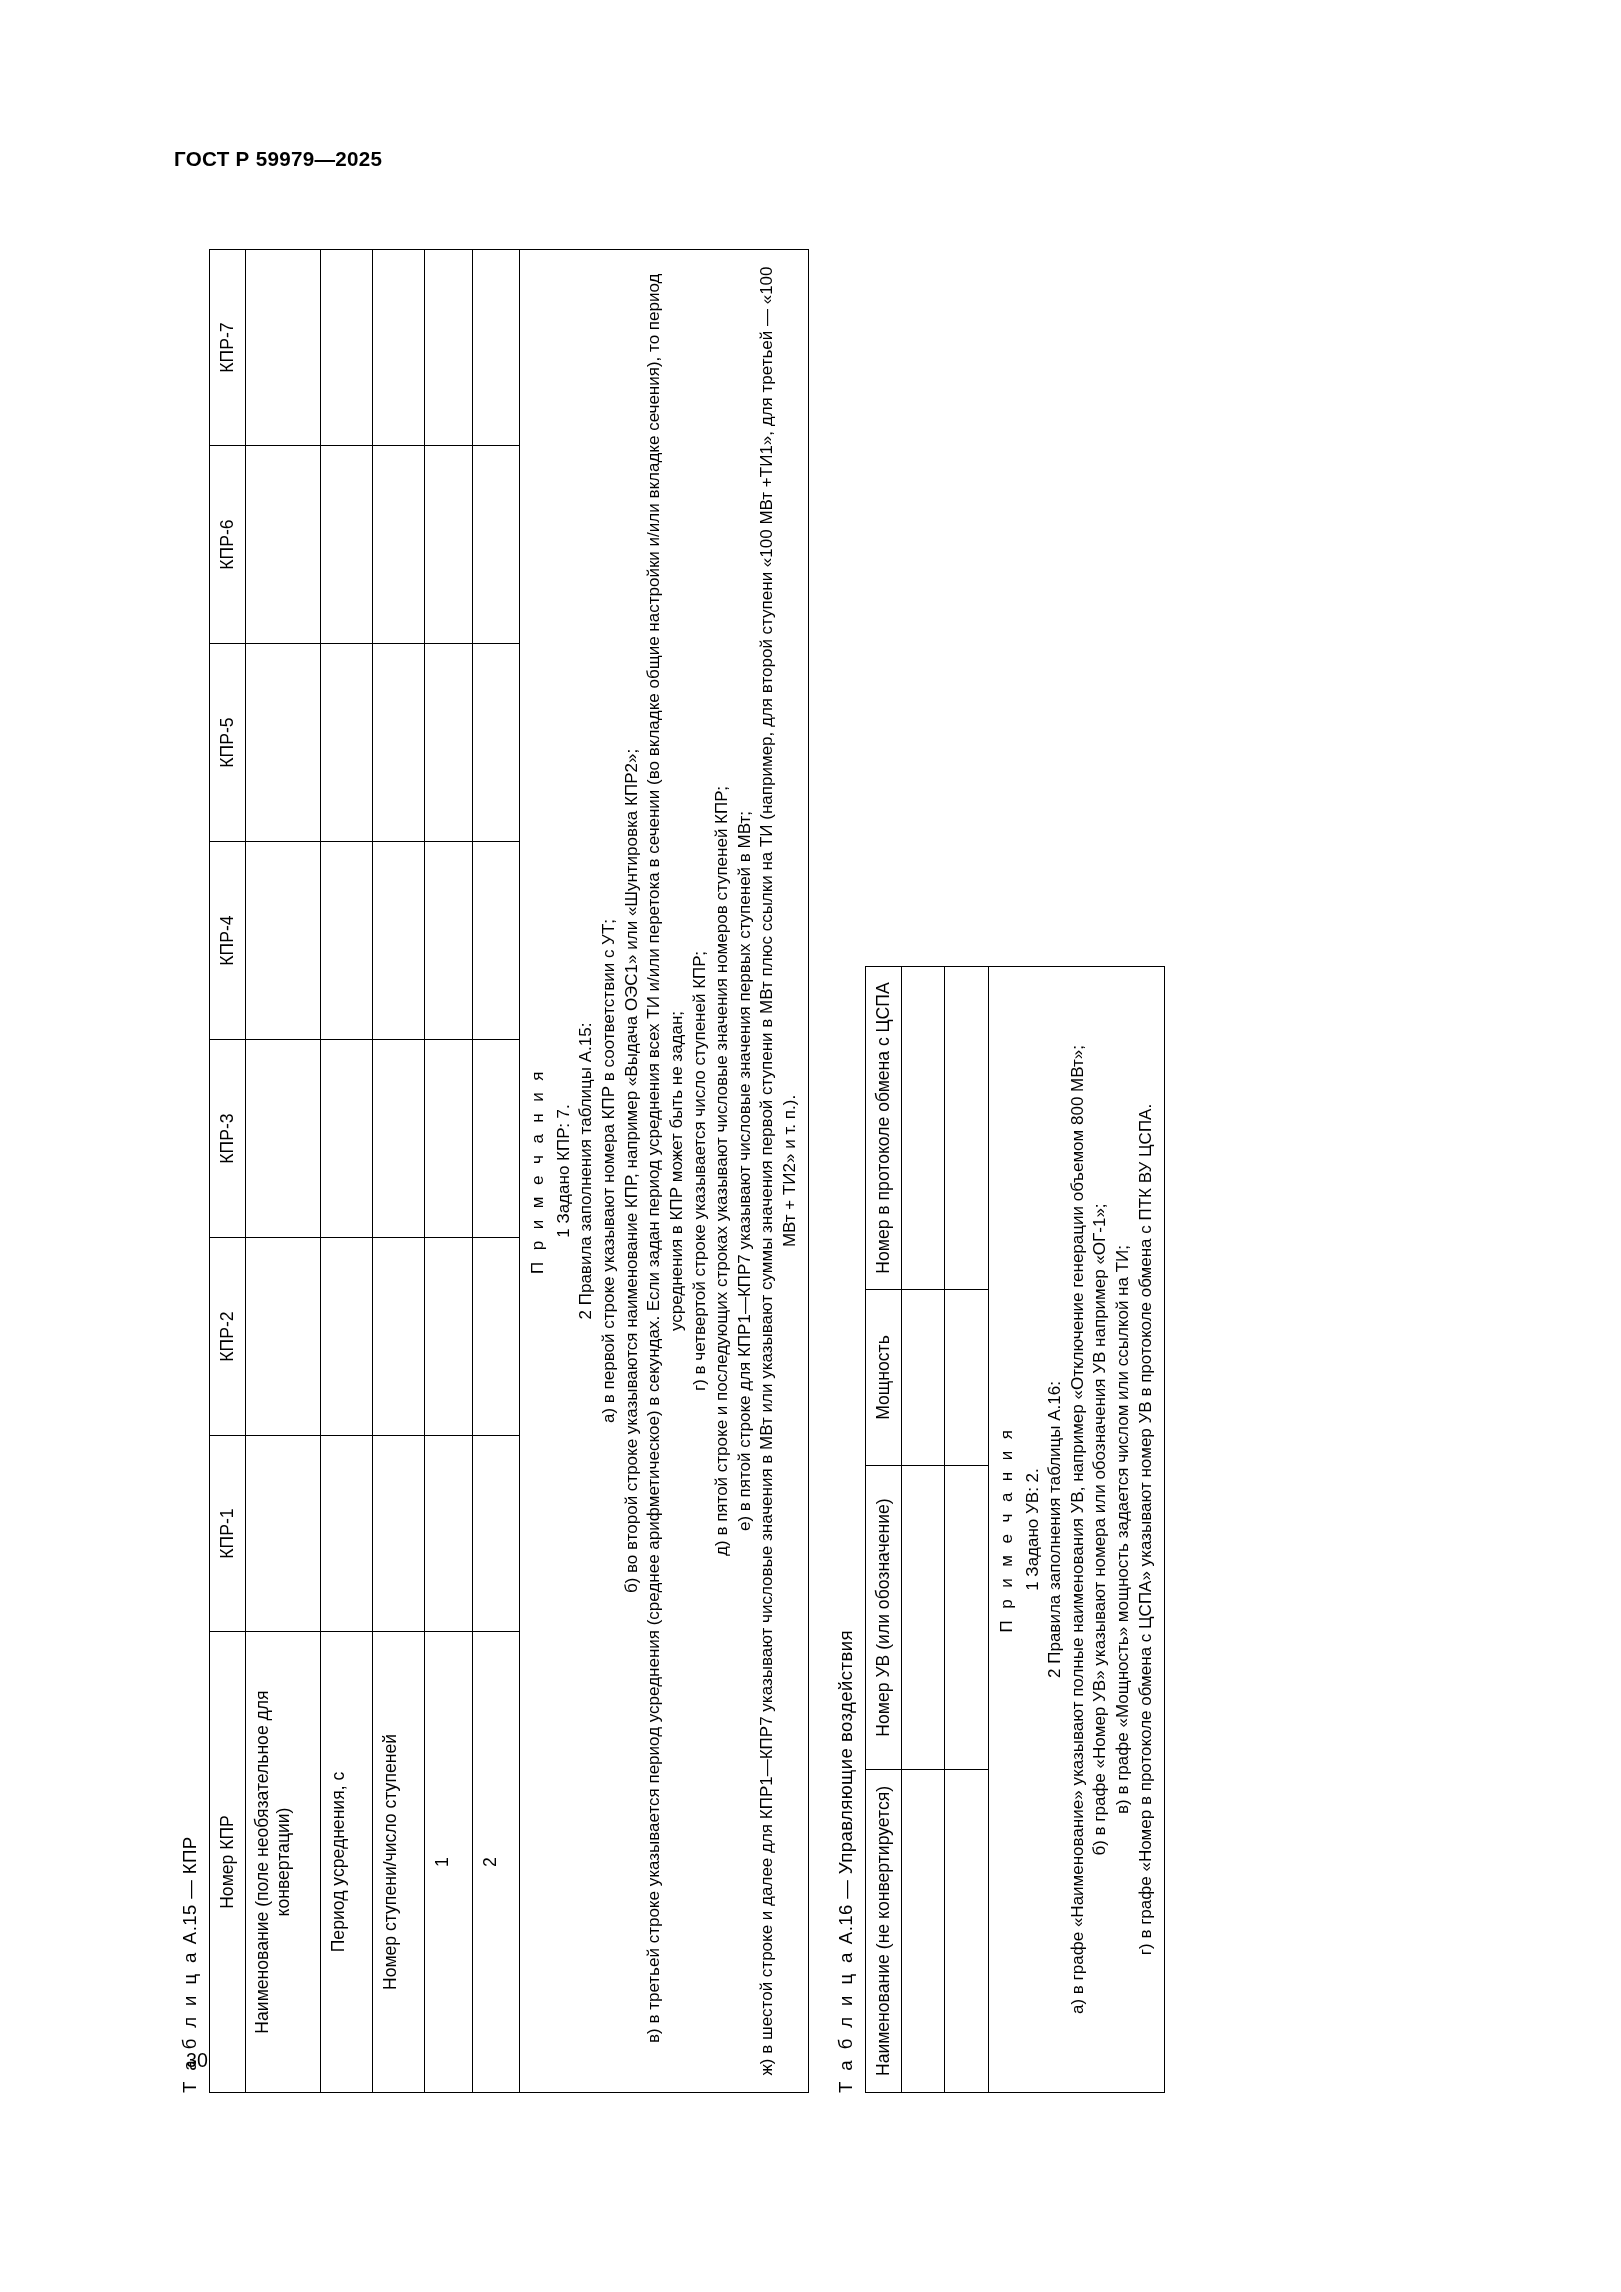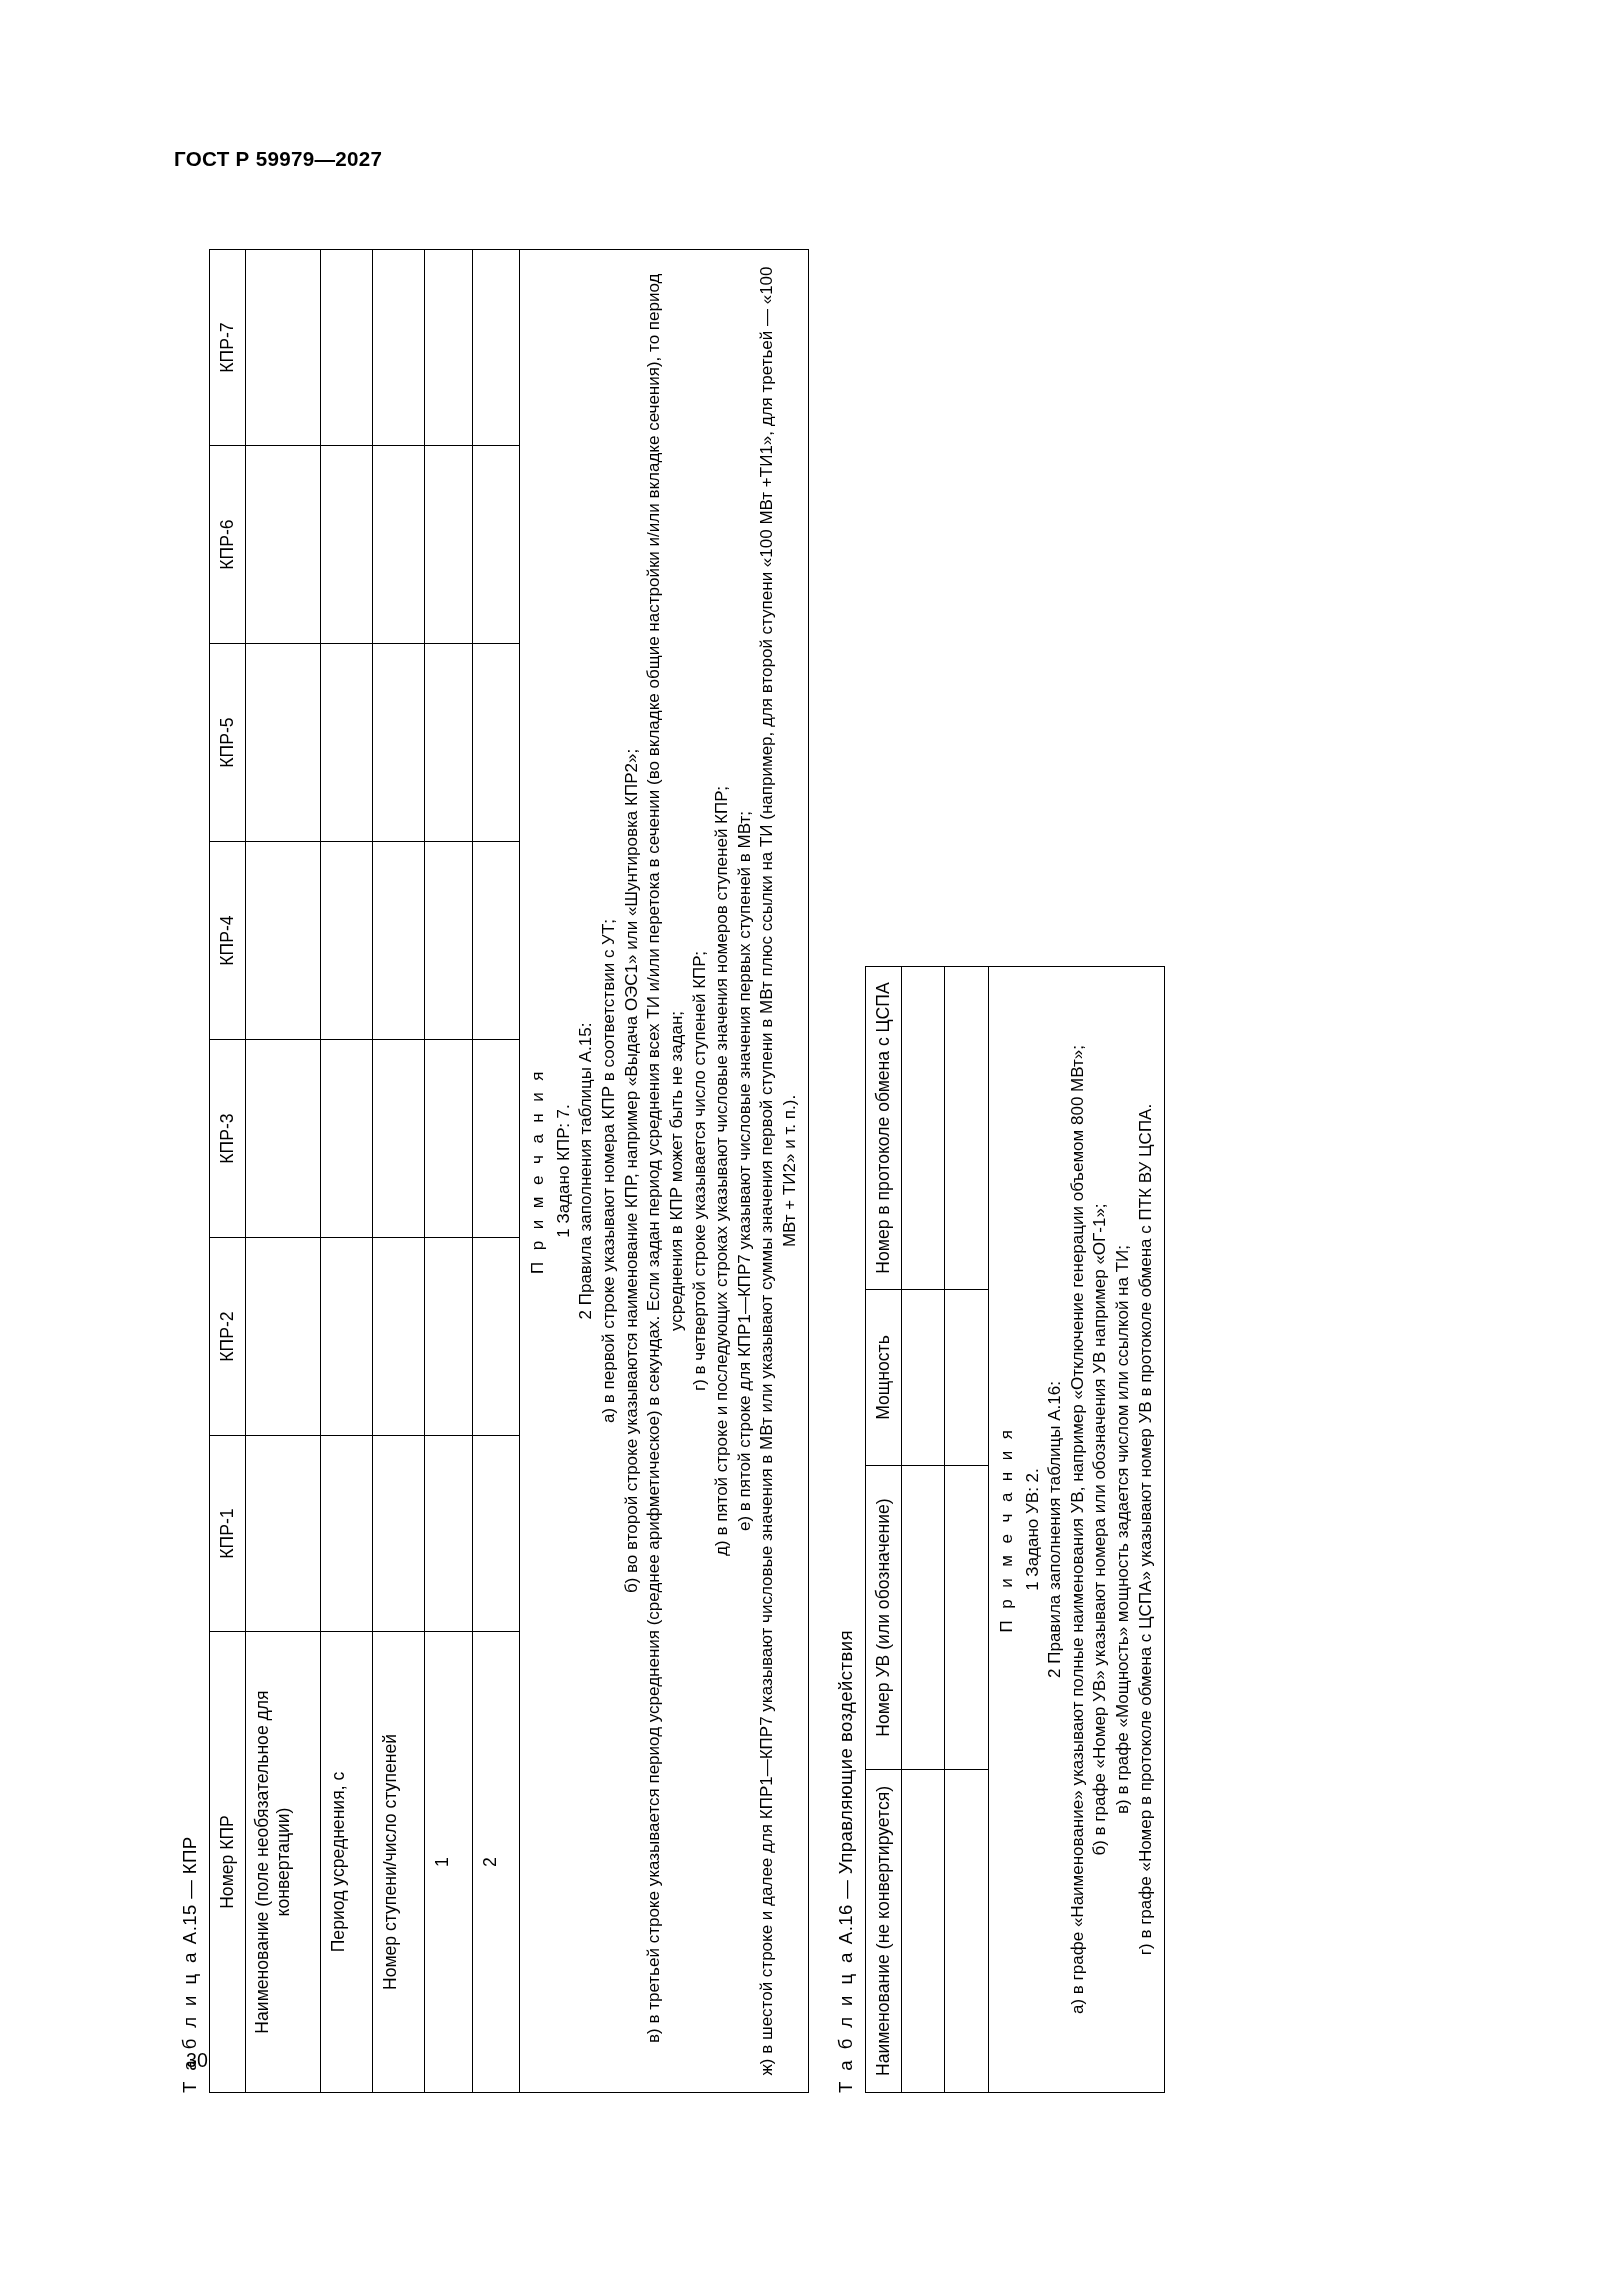--- a/index.html
+++ b/index.html
@@ -108,21 +108,21 @@
   .spacer-between {
     height: 25.5px;
   }
   .empty-row td {
     height: 29px;
   }
 </style>
 </head>
 <body>
 
-<div class="page-header">ГОСТ Р 59979—2027</div>
+<div class="page-header">ГОСТ Р 59979—2025</div>
 
 <div class="page-number">30</div>
 
 <div class="rot-wrap">
   <div class="rot-inner">
     <div class="flow">
 
       <div class="tbl-caption">
         <span class="sp">Т а б л и ц а</span>
         <span>А.15</span>

